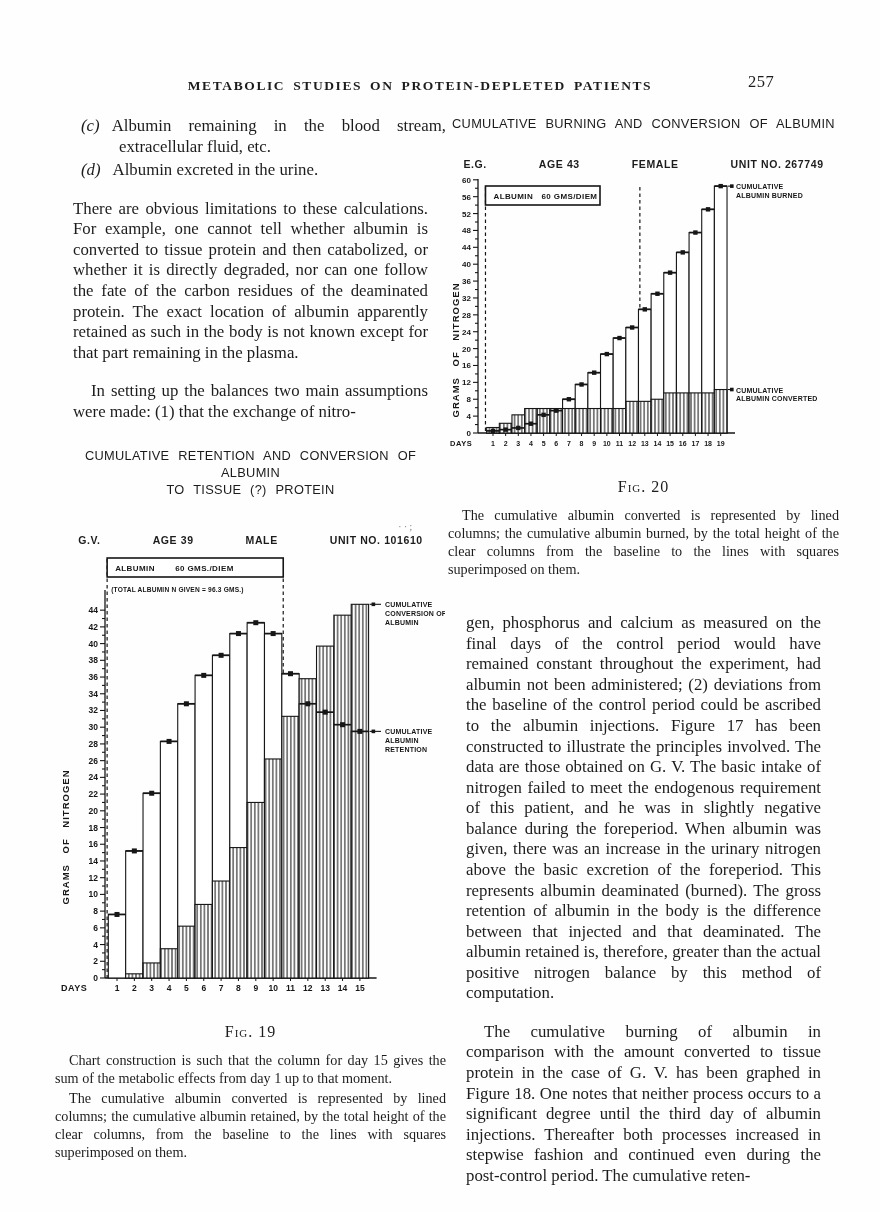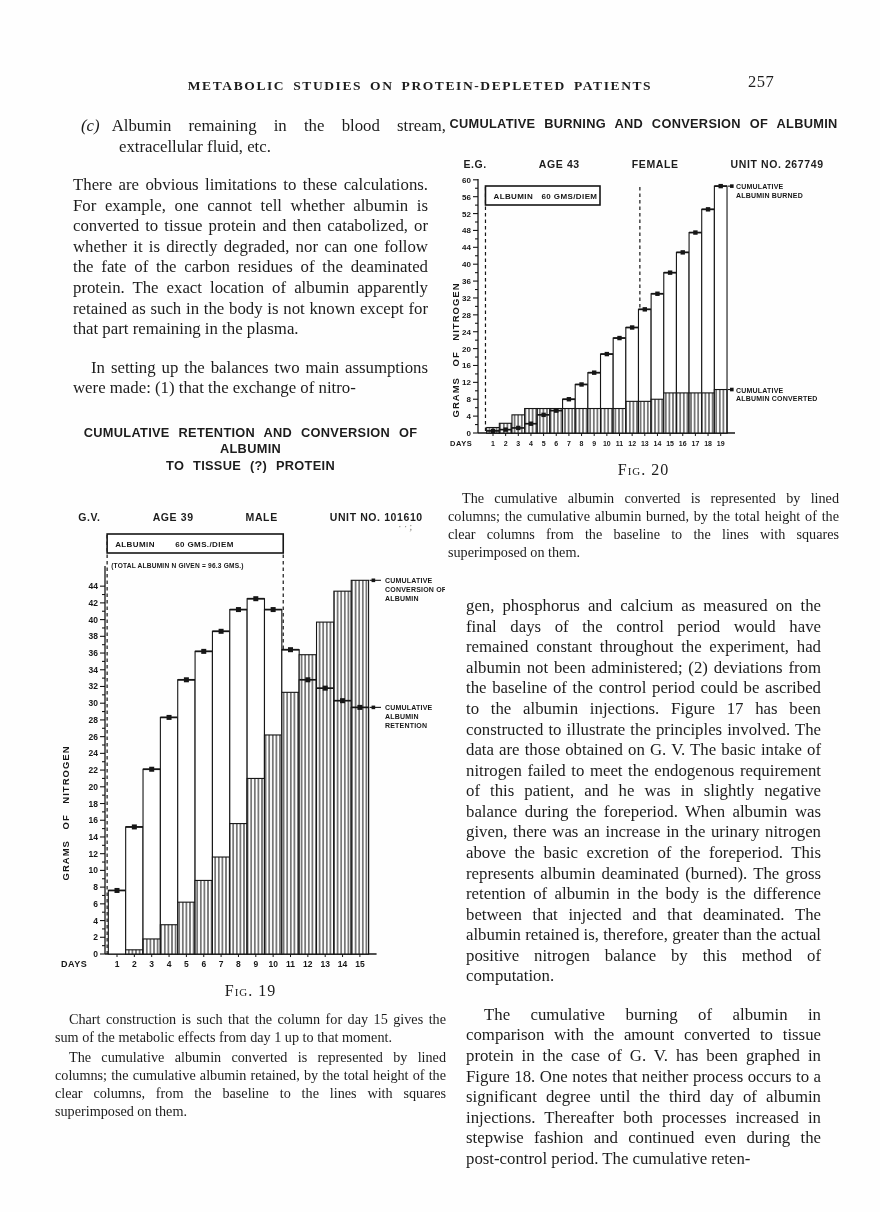--- a/index.html
+++ b/index.html
@@ -22,53 +22,56 @@
   .list-wrap { margin:8px 0 14px 0; }
   .hang-item { padding-left:64px; text-indent:-38px; margin-bottom:3px; }
   .hang-item .marker { font-style:italic; padding-right:12px; }
 
   p.body { margin:18px; }
   .indent { text-indent:18px; }
   .para-gap { margin-top:5px; }
 
   .fig-block { margin-top:26px; }
   .fig-title {
-    text-align:center; font-family:"Liberation Sans", sans-serif; font-weight:bold;
+    text-align:center; font-family:"Liberation Sans", sans-serif; font-weight:normal;
     font-size:12.8px; letter-spacing:0.3px; word-spacing:5px; line-height:1.3;
   }
   .subject-row {
     display:flex; justify-content:center; gap:52px; margin-top:36px;
     font-family:"Liberation Sans", sans-serif; font-weight:bold; font-size:10.5px; letter-spacing:0.6px;
   }
   .col-right .fig-title { margin-top:8px; }
   .col-right .subject-row { margin-top:25px; }
 
   svg.chart { display:block; margin-top:5px; }
   svg text { font-family:"Liberation Sans", sans-serif; font-weight:bold; fill:#161616; }
 
-  .fig-label { text-align:center; font-variant:small-caps; font-size:16px; margin-top:7px; letter-spacing:1px; }
+  .fig-label { text-align:center; font-variant:small-caps; font-size:16px; margin-top:24px; letter-spacing:1px; }
   .caption { font-size:14.2px; line-height:1.27; text-align:justify; margin:9px 0 0 0; }
   .caption.cap-indent { text-indent:14px; }
   .caption + .caption { margin-top:2px; }
 
   .artifact { position:absolute; top:520px; left:398px; color:#8a8a82; font-size:11px; letter-spacing:2px; }
 </style>
 </head>
 <body>
 
 <div class="page">
 
   <div class="running-head">METABOLIC STUDIES ON PROTEIN-DEPLETED PATIENTS</div>
   <div class="page-number">257</div>
   <div class="artifact">··;</div>
 
   <div class="col col-left">
     <div class="list-wrap">
       <div class="hang-item">
         <span class="marker">(c)</span><span>Albumin remaining in the blood stream, extracellular fluid, etc.</span>
+      </div>
+      <div class="hang-item">
+        <span class="marker">(d)</span><span>Albumin excreted in the urine.</span>
       </div>
     </div>
     <p class="body">There are obvious limitations to these calculations.  For example, one cannot tell whether albumin is converted to tissue protein and then catabolized, or whether it is directly degraded, nor can one follow the fate of the carbon residues of the deaminated protein.  The exact location of albumin apparently retained as such in the body is not known except for that part remaining in the plasma.</p>
     <p class="body indent para-gap">In setting up the balances two main assumptions were made: (1) that the exchange of nitro-</p>
 
     <div class="fig-block">
       <div class="fig-title">CUMULATIVE RETENTION AND CONVERSION OF ALBUMIN</div>
       <div class="fig-title">TO TISSUE (?) PROTEIN</div>
       <div class="subject-row">
         <span>G.V.</span>

